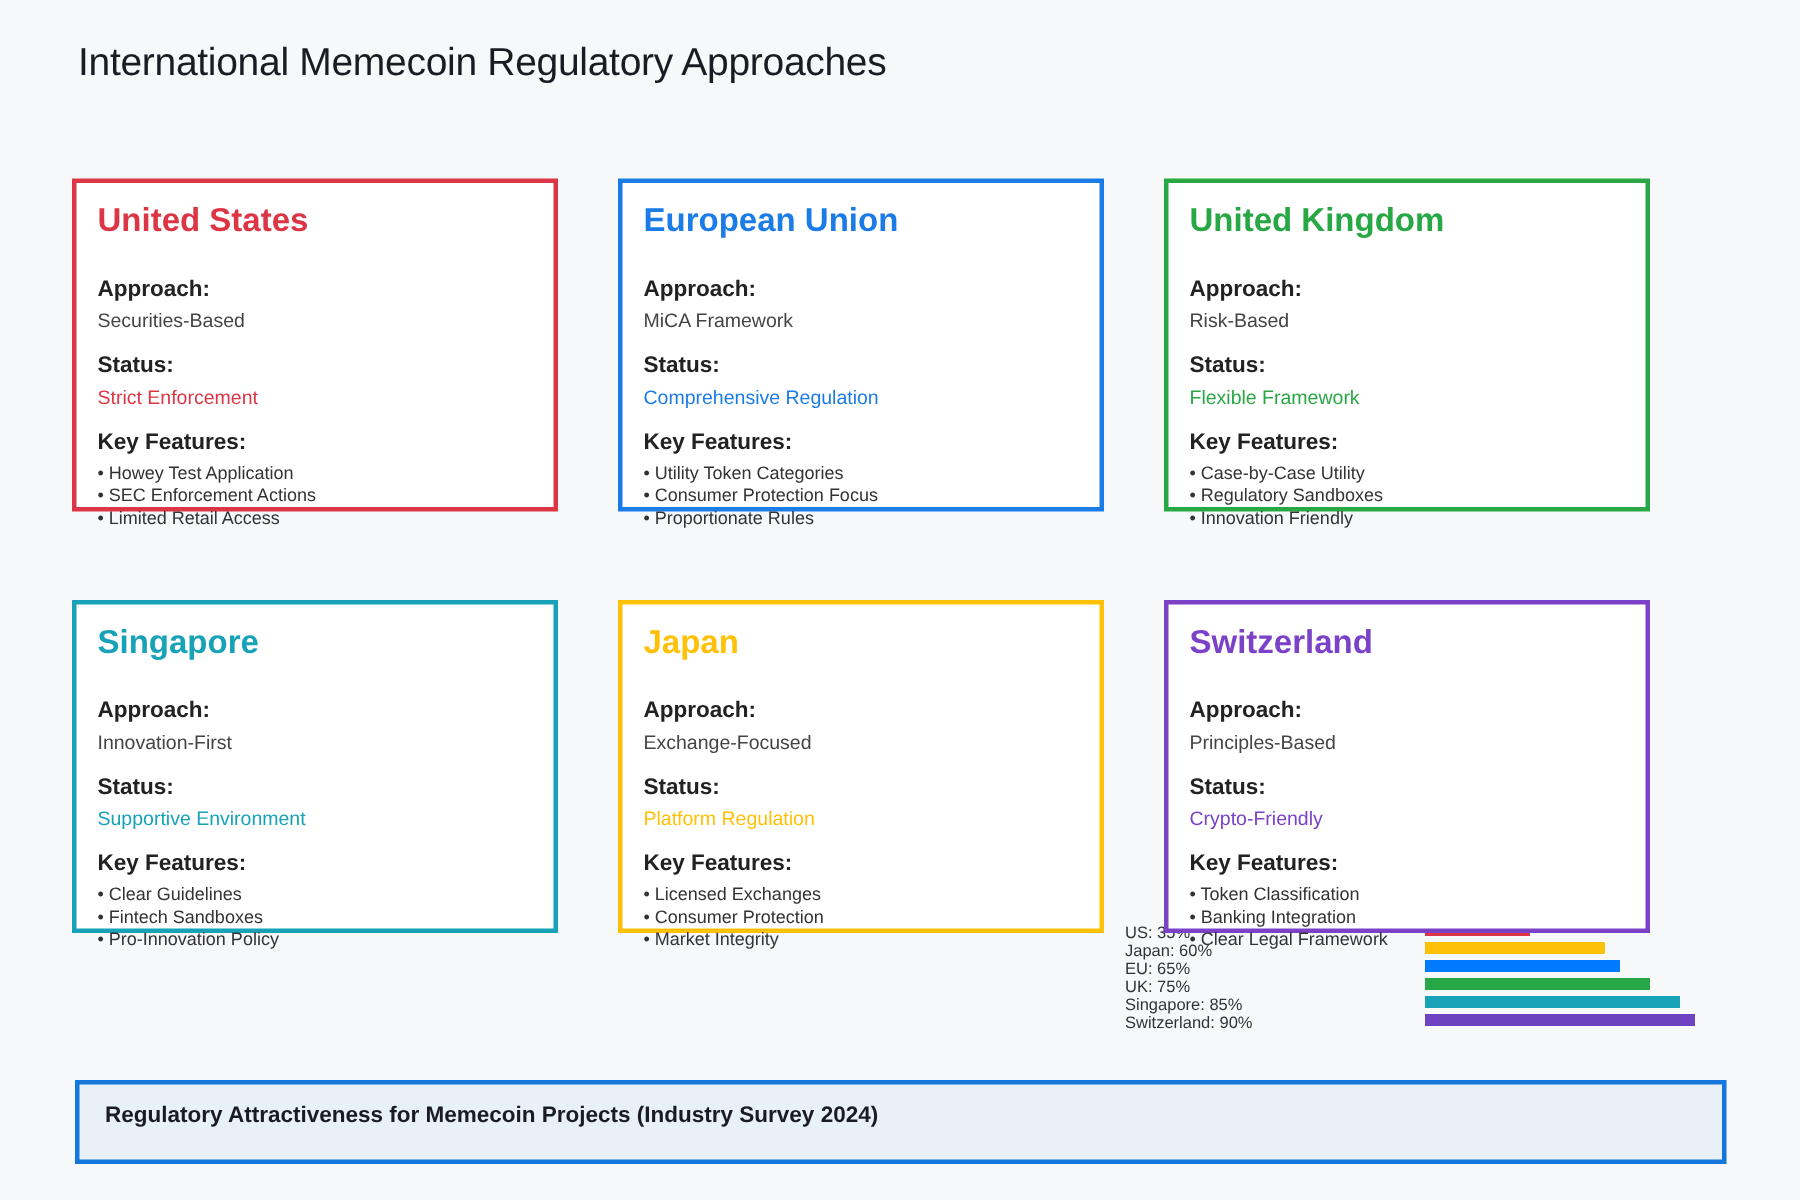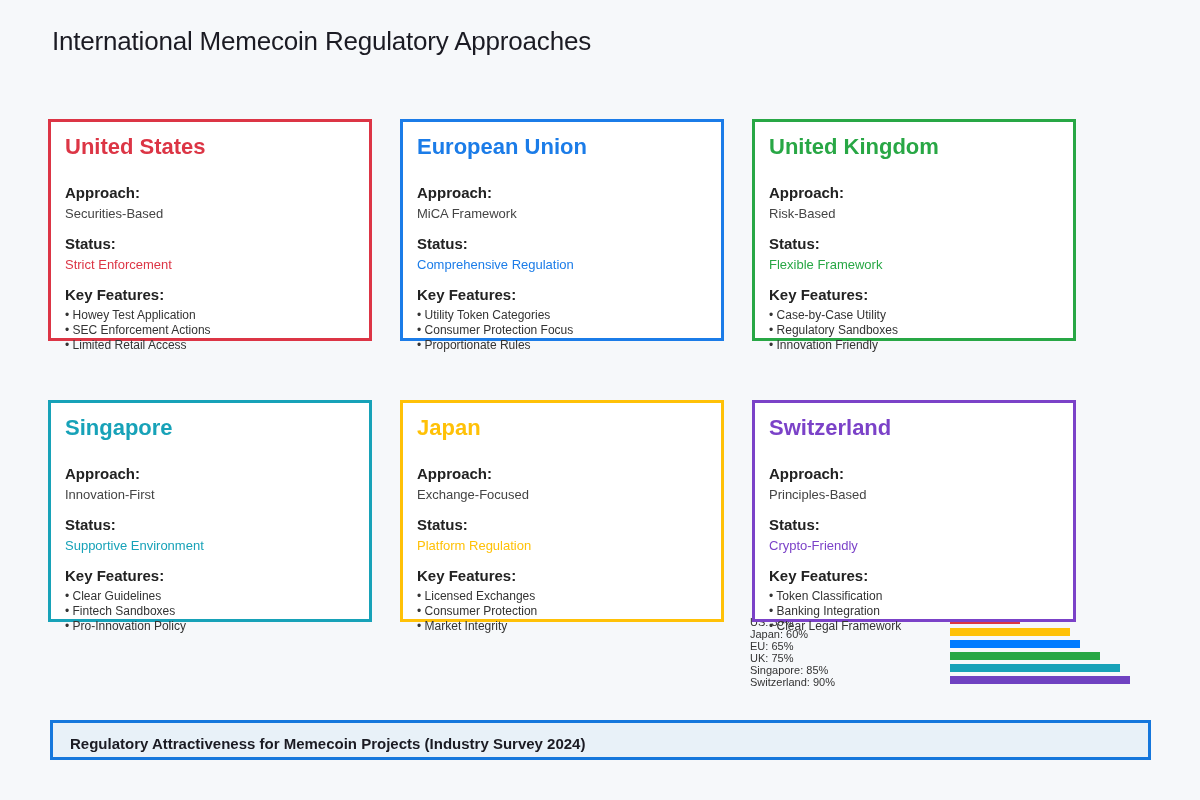--- a/index.html
+++ b/index.html
@@ -14,21 +14,21 @@
   .page-title {
     position: absolute; left: 52px; top: 26px; margin: 0;
     font-size: 26px; font-weight: normal; color: #1b1b23;
     letter-spacing: -0.2px;
   }
   
   .cards {
     position: absolute; left: 48px; top: 119px;
     display: grid;
     grid-template-columns: repeat(3, 324px);
-    gap: 59px 28px;
+    gap: 59px 40px;
     z-index: 2;
   }
   .card {
     width: 324px; height: 222px;
     background: #ffffff;
     border: 3px solid var(--c, #999);
     padding: 12px 14px;
   }
   .card-title {
     margin: 0 0 9px; font-size: 22px; line-height: 1.15;
@@ -51,21 +51,21 @@
   .chart-row { display: flex; height: 12px; }
   .chart-label {
     width: 200px; flex: 0 0 200px;
     font-size: 11px; line-height: 12px; color: #333333;
     white-space: nowrap;
   }
   .chart-bar { height: 8px; }
   
   .banner {
     position: absolute; left: 50px; top: 720px; z-index: 3;
-    width: 1101px; height: 40px;
+    width: 1101px; height: 56px;
     background: #e8f1f8;
     border: 3px solid #1577dc;
     padding: 11px 17px;
   }
   .banner-text {
     font-size: 15px; font-weight: bold; color: #1b1b23; line-height: 19px;
   }
 </style>
 </head>
 <body>

